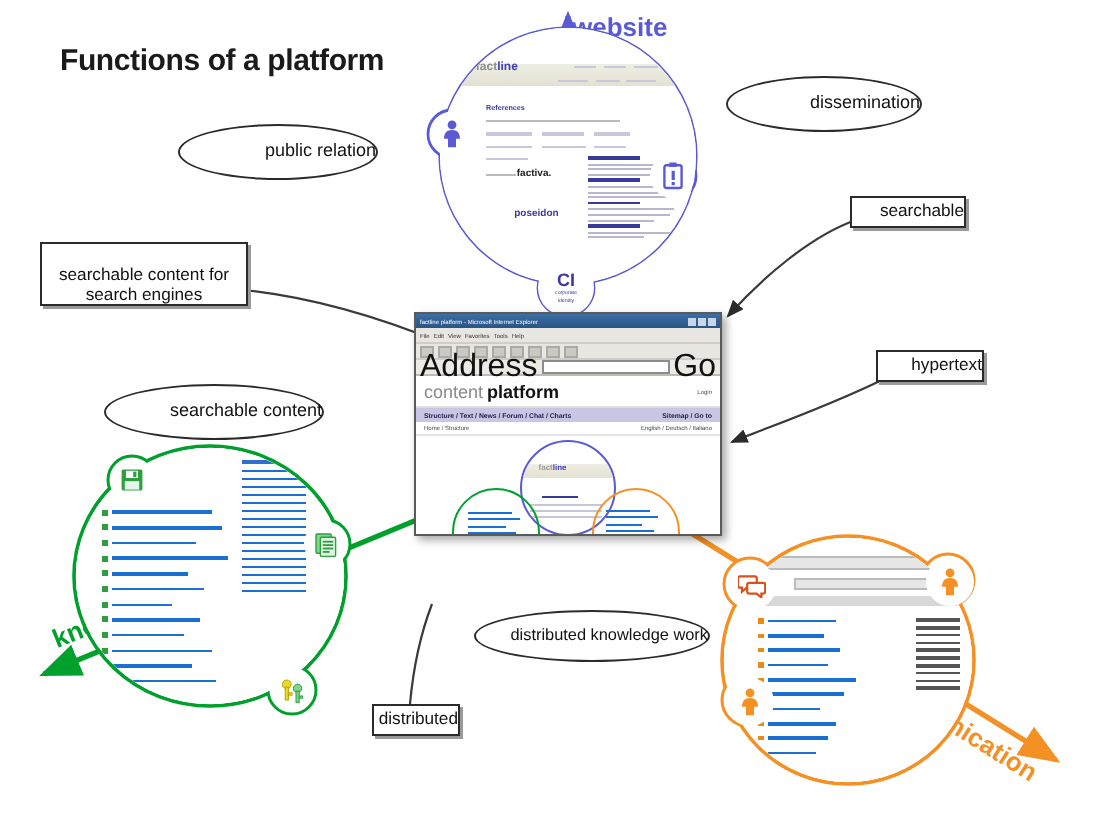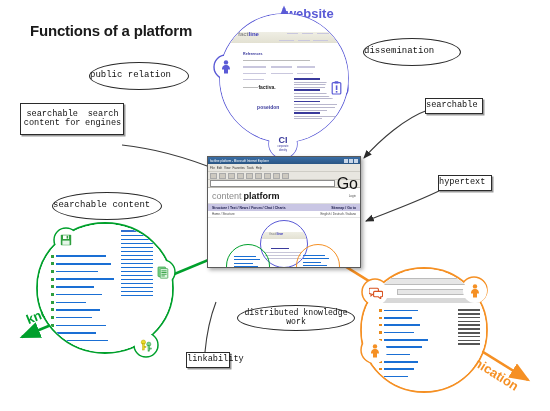--- a/index.html
+++ b/index.html
@@ -2,22 +2,22 @@
 <html><head>
 <meta charset="utf-8">
 <style>
   html,body{margin:0;padding:0;background:#ffffff;}
   body{width:550px;height:411px;position:relative;overflow:hidden;
        font-family:"Liberation Sans",sans-serif;color:#111;}
   #stage{position:absolute;left:0;top:0;width:550px;height:411px;}
   #svg-layer{position:absolute;left:0;top:0;width:550px;height:411px;}
 
   .lbl{position:absolute;background:#ffffff;box-sizing:border-box;
-       display:flex;align-items:center;justify-content:flex-start;
-       text-align:center;line-height:1.08;color:#111;font-family:Liberation Mono, monospace;}
+       display:flex;align-items:center;justify-content:flex-end;
+       text-align:center;line-height:1.08;color:#111;}
   .lbl.rect{border:1.4px solid #2b2b2b;box-shadow:1.5px 1.5px 0 #9a9a9a;}
   .lbl.ellipse{border:1.4px solid #2b2b2b;border-radius:50%;}
 
   .title{position:absolute;left:30px;top:22px;font-size:15px;font-weight:bold;
          letter-spacing:-.2px;color:#1a1a1a;}
 
   .diagword{position:absolute;font-weight:bold;white-space:nowrap;}
 
   
   #browser{position:absolute;left:207px;top:156px;width:152px;height:110px;
@@ -433,20 +433,21 @@
       <span class="sq"></span>
       <span class="sq"></span>
       <span class="sq"></span>
       <span class="sq"></span>
       <span class="sq"></span>
       <span class="sq"></span>
       <span class="sq"></span>
       <span class="sq"></span>
     </div>
     <div class="br-url">
+      <span class="mi">Address</span>
       <span class="fld"></span>
       <span class="mi">Go</span>
     </div>
     <div id="br-brand">
       <span class="b1">content</span>
       <span class="b2">platform</span>
       <span class="login">Login</span>
     </div>
     <div id="br-nav">
       <span class="n">Structure / Text / News / Forum / Chat / Charts</span>
@@ -486,22 +487,22 @@
   </div>
 
   <div class="lbl ellipse" style="left:89px;top:62px;width:100px;height:28px;font-size:9px;">
     <span>public relation</span>
   </div>
 
   <div class="lbl ellipse" style="left:363px;top:38px;width:98px;height:28px;font-size:9px;">
     <span>dissemination</span>
   </div>
 
-  <div class="lbl rect" style="left:20px;top:103px;width:104px;height:32px;font-size:8.6px;
-              flex-direction:row;">
+  <div class="lbl rect" style="left:20px;top:121px;width:104px;height:32px;font-size:8.6px;
+              flex-direction:column;">
     <span>searchable content for</span>
     <span>search engines</span>
   </div>
 
   <div class="lbl rect" style="left:425px;top:98px;width:58px;height:16px;font-size:8.6px;">
     <span>searchable</span>
   </div>
 
   <div class="lbl rect" style="left:438px;top:175px;width:54px;height:16px;font-size:8.6px;">
     <span>hypertext</span>
@@ -509,16 +510,16 @@
 
   <div class="lbl ellipse" style="left:52px;top:192px;width:110px;height:28px;font-size:9px;">
     <span>searchable content</span>
   </div>
 
   <div class="lbl ellipse" style="left:237px;top:305px;width:118px;height:26px;font-size:8.2px;">
     <span>distributed knowledge work</span>
   </div>
 
   <div class="lbl rect" style="left:186px;top:352px;width:44px;height:16px;font-size:8.6px;">
-    <span>linkability</span>
+    <span>distributed</span>
   </div>
 
 </div>
 
 </body></html>

